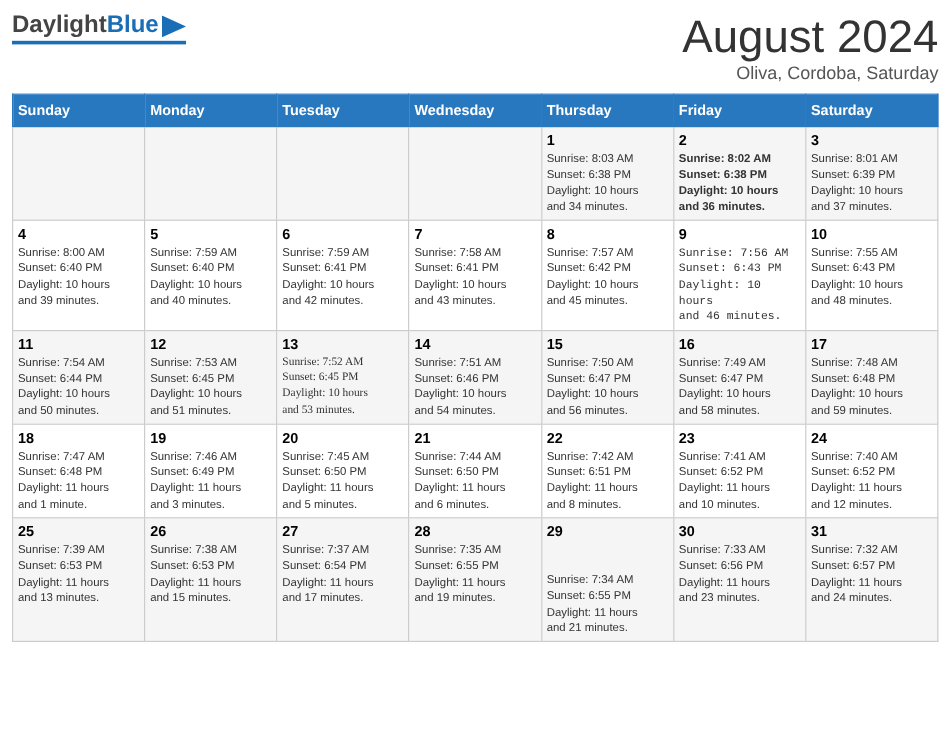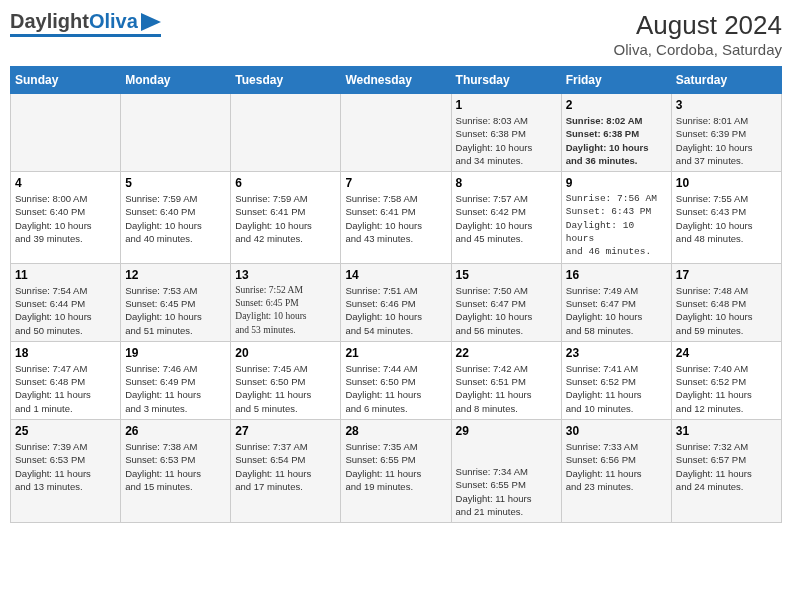--- a/index.html
+++ b/index.html
@@ -13,23 +13,24 @@
     .header {
       display: flex;
       align-items: flex-start;
       justify-content: space-between;
       margin-bottom: 8px;
     }
     .title-section {
       text-align: right;
     }
     .month-year {
-      font-size: 26px;
+      font-size: 38px;
       font-weight: normal;
       color: #333;
+      text-align: center;
     }
     .location {
       font-size: 15px;
       color: #555;
     }
     .calendar {
       width: 100%;
       border-collapse: collapse;
       font-size: 10.5px;
     }
@@ -84,21 +85,21 @@
     .gb-blue { color: #1a6eb5; }
   </style>
 </head>
 <body>
 
 <div class="header">
   <div class="general-blue-logo">
     <div style="display:flex;flex-direction:column;align-items:flex-start;">
       <div style="display:flex;align-items:center;">
         <span class="gb-text gb-general">Daylight</span>
-        <span class="gb-text gb-blue">Oliva</span>
+        <span class="gb-text gb-blue">Blue</span>
         <div style="margin-left:3px;display:flex;align-items:center;">
           <svg width="20" height="18" viewBox="0 0 20 18">
             <polygon points="0,0 20,9 0,18" fill="#1a6eb5"></polygon>
           </svg>
         </div>
       </div>
       <div style="width:100%;height:3px;background:#1a6eb5;margin-top:1px;"></div>
     </div>
   </div>
   <div class="title-section">

